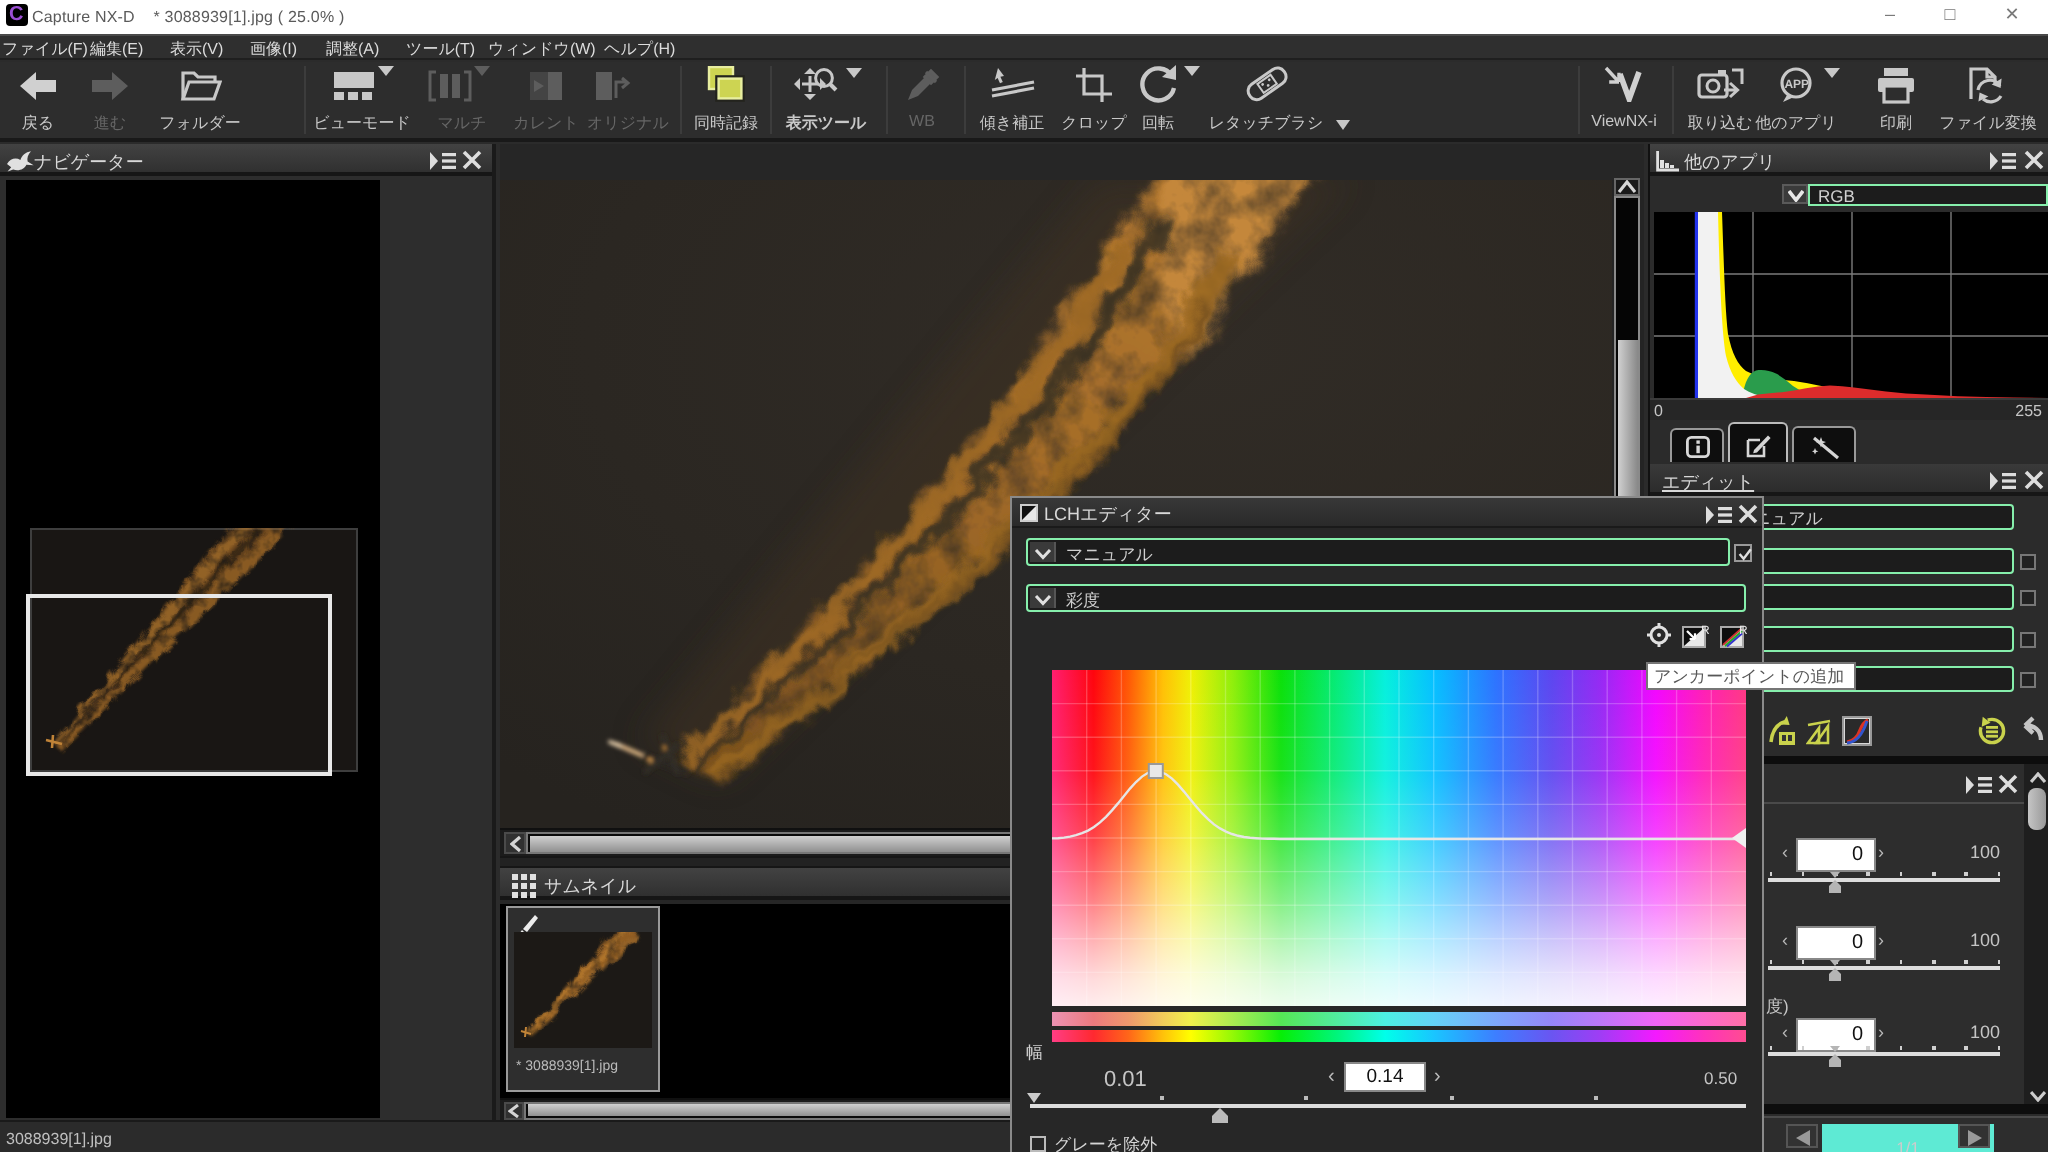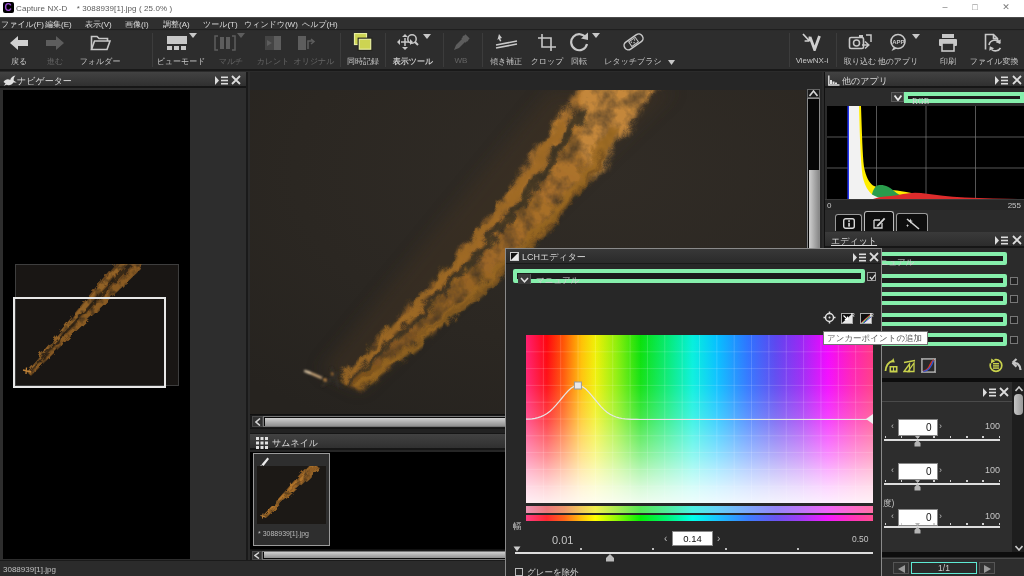--- a/index.html
+++ b/index.html
@@ -17,21 +17,21 @@
 #menubar span { position:absolute; top:1px; }
 
 #toolbar { left:0; top:31px; width:1024px; height:40px; background:#2d2d2d; border-bottom:2px solid #191919; }
 .tbtn { position:absolute; text-align:center; color:#c8c8c8; font-size:8px; letter-spacing:0; }
 .tbtn .lbl { position:absolute; width:100px; left:50%; margin-left:-50px; top:25px; }
 .tbtn.dis { color:#666; }
 .tsep { position:absolute; top:2px; width:1px; height:34px; background:#1e1e1e; border-right:1px solid #3c3c3c; }
 
 .phead { position:absolute; height:16px; background:linear-gradient(#424242,#303030); border-bottom:2px solid #161616; color:#d8d8d8; font-size:9px; }
 .phead .ptitle { position:absolute; left:17px; top:3px; }
-.well { background:#1c1c1c; border:4px solid #86efac; border-radius:2px;font-family:Liberation Serif, serif; }
+.well { background:#1c1c1c; border:1px solid #86efac; border-radius:2px; }
 .whitebox { background:#fff; border:1px solid #888; color:#111; font-size:9px; text-align:right; }
 </style>
 </head>
 <body>
 
 <div class="abs" id="titlebar">
   <div id="appicon">
       <span>C</span>
     </div>
   <div class="ttext">Capture NX-D&nbsp;&nbsp;&nbsp;&nbsp;* 3088939[1].jpg ( 25.0% )</div>
@@ -634,21 +634,21 @@
     <div class="abs" style="left:0;top:170px;width:200px;height:5px;background:#0d0d0d;"></div>
   </div>
 </div>
 
 <div class="abs" style="left:824px;top:558px;width:200px;height:18px;background:#2d2d2d;border-top:1px solid #4a4a4a;z-index:5;">
   <div class="abs" style="left:69px;top:3px;width:16px;height:12px;background:#323232;border:1px solid #555;">
       <svg class="abs" style="left:4px;top:2px;" width="7" height="8" viewBox="0 0 7 8">
         <path d="M7 0 L7 8 L0 4 Z" fill="#999"></path>
       </svg>
     </div>
-  <div class="abs" style="left:87px;top:3px;width:66px;height:12px;background:#2a2a2a;border:1px solid #5eead4;text-align:center;font-size:8.5px;color:#ccc;line-height:11px;">1/1</div>
+  <div class="abs" style="left:87px;top:3px;width:86px;height:12px;background:#2a2a2a;border:7px solid #5eead4;text-align:center;font-size:8.5px;color:#ccc;line-height:11px;">1/1</div>
   <div class="abs" style="left:155px;top:3px;width:16px;height:12px;background:#323232;border:1px solid #555;">
       <svg class="abs" style="left:4px;top:2px;" width="7" height="8" viewBox="0 0 7 8">
         <path d="M0 0 L0 8 L7 4 Z" fill="#999"></path>
       </svg>
     </div>
 </div>
 
 <div class="abs" id="statusbar" style="left:0;top:560px;width:1024px;height:16px;background:#2b2b2b;border-top:1px solid #1a1a1a;">
   <div class="abs" style="left:3px;top:4px;font-size:8px;color:#c0c0c0;">3088939[1].jpg</div>
 </div>
@@ -677,20 +677,27 @@
         <path d="M1 1 L4.5 4.8 L8 1" fill="none" stroke="#e0e0e0" stroke-width="1.5"></path>
       </svg>
     <div class="abs" style="left:19px;top:1.5px;font-size:8.5px;color:#cfcfcf;">マニュアル</div>
   </div>
   <div class="abs" style="left:361px;top:23px;width:9px;height:9px;background:#222;border:1px solid #999;">
     <svg class="abs" style="left:0.5px;top:0.5px;" width="7" height="7" viewBox="0 0 7 7">
         <path d="M0.8 3 L2.8 5.4 L6.4 0.6" fill="none" stroke="#ddd" stroke-width="1.2"></path>
       </svg>
   </div>
 
+  <div class="abs well" style="left:7px;top:43px;width:360px;height:14px;border-radius:2px;">
+    <div class="abs" style="left:1px;top:1px;width:13px;height:10px;background:#3a3a3a;border-right:1px solid #555;"></div>
+    <svg class="abs" style="left:3px;top:4px;" width="9" height="6" viewBox="0 0 9 6">
+        <path d="M1 1 L4.5 4.8 L8 1" fill="none" stroke="#e0e0e0" stroke-width="1.5"></path>
+      </svg>
+    <div class="abs" style="left:19px;top:1.5px;font-size:8.5px;color:#cfcfcf;">彩度</div>
+  </div>
 
   <svg class="abs" style="left:317px;top:62px;" width="13" height="13" viewBox="0 0 13 13">
       <circle cx="6.5" cy="6.5" r="4" fill="none" stroke="#e0e0e0" stroke-width="1.5"></circle>
       <path d="M6.5 0.5 L6.5 3 M6.5 10 L6.5 12.5 M0.5 6.5 L3 6.5 M10 6.5 L12.5 6.5" stroke="#e0e0e0" stroke-width="1.5"></path>
       <circle cx="6.5" cy="6.5" r="1" fill="#e0e0e0"></circle>
     </svg>
   <svg class="abs" style="left:335px;top:62px;" width="14" height="13" viewBox="0 0 14 13">
       <rect x="0.5" y="2.5" width="11" height="10" fill="#0d0d0d" stroke="#aaa" stroke-width="1"></rect>
       <path d="M1 12 L11 3 L11 12 Z" fill="#e8e8e8"></path>
       <path d="M2.5 4.5 L6.5 8.5 M6.5 8.5 L6.5 5.6 M6.5 8.5 L3.8 8.5" stroke="#fff" stroke-width="1.1" fill="none"></path>

